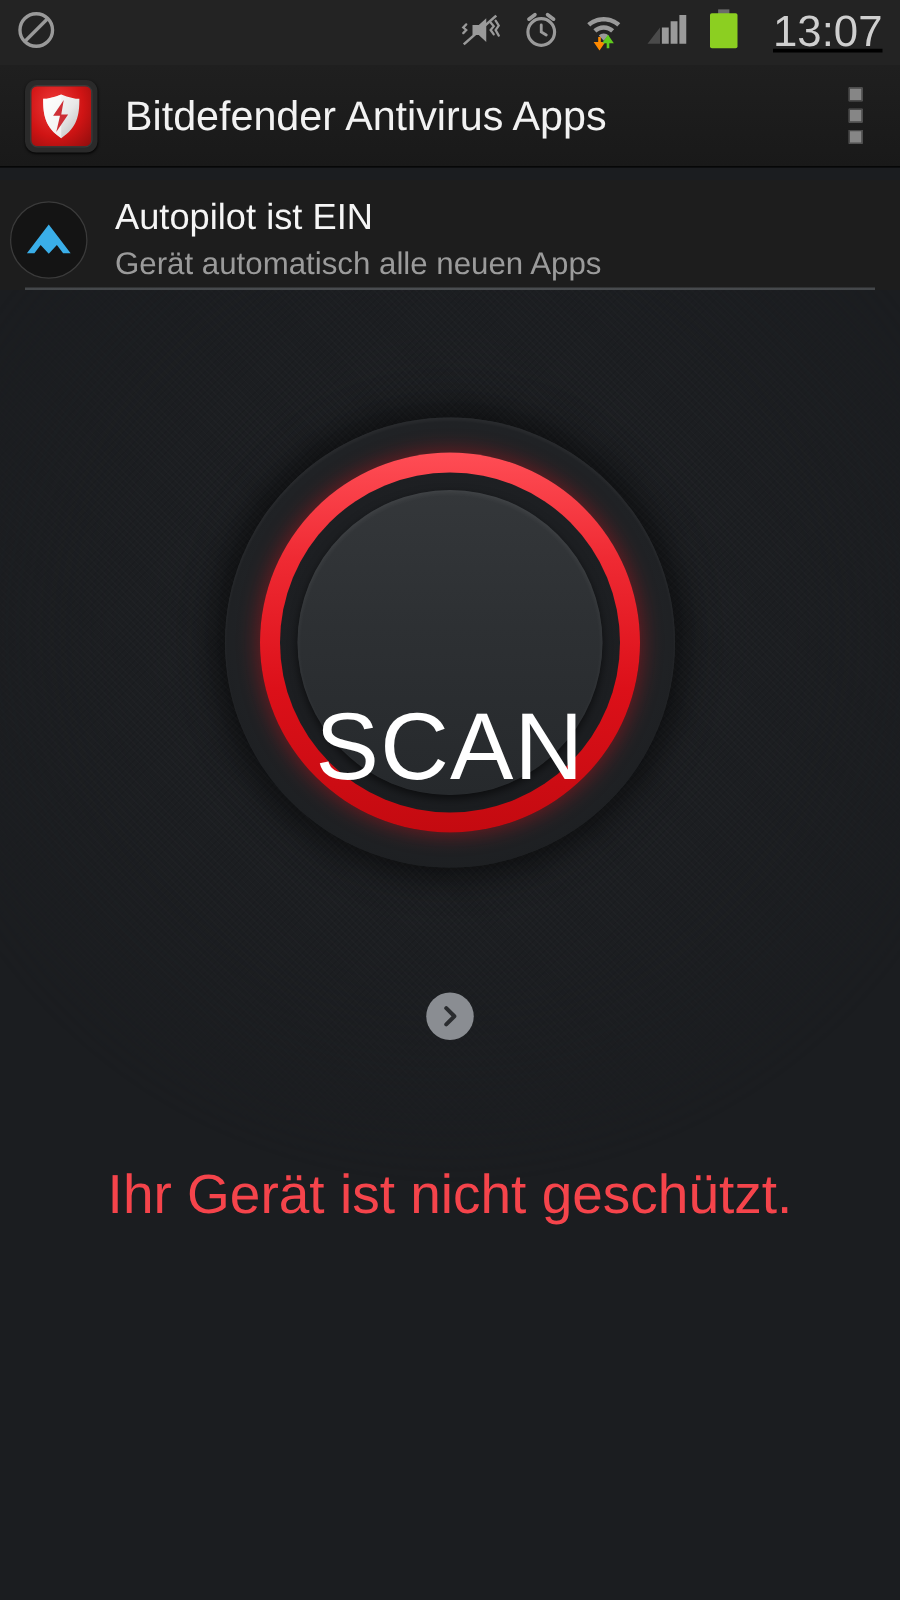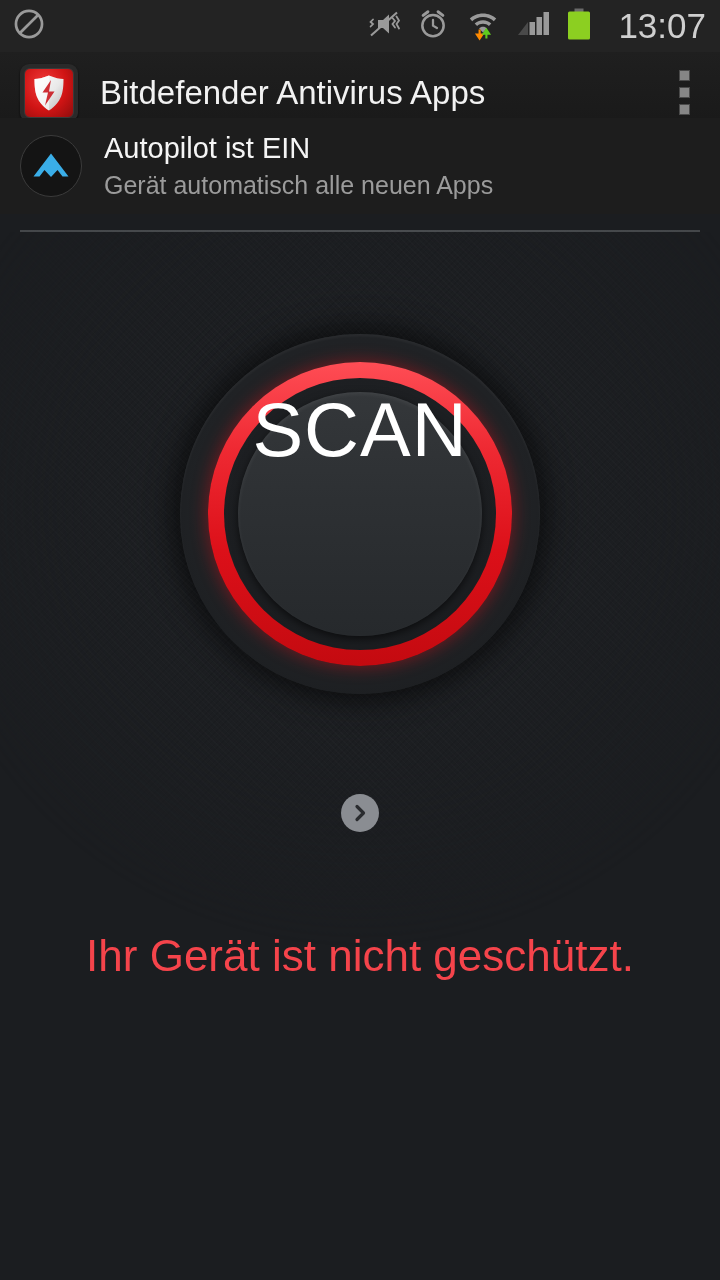--- a/index.html
+++ b/index.html
@@ -37,20 +37,21 @@
   }
   #status-left {
     display: flex;
     align-items: center;
   }
   #status-right {
     margin-left: auto;
     display: flex;
     align-items: center;
     gap: 17px;
+    text-decoration: underline;
   }
   .sb-icon { display: block; }
   #status-clock {
     color: #cfcfcf;
     font-size: 35px;
     letter-spacing: 0px;
     margin-left: 10px;
     font-weight: 400;
     line-height: 1;
     position: relative;
@@ -116,28 +117,28 @@
     width: 9px;
     height: 9px;
     background: #868686;
     border: 1px solid #4a4a4a;
     box-sizing: content-box;
   }
 
   
   #autopilot-row {
     position: absolute;
-    left: 0; top: 118px;
+    left: 0; top: 144px;
     width: 720px;
     height: 96px;
     background: #1d1d1d;
     display: flex;
     align-items: center;
     box-sizing: border-box;
-    padding: 0 20px;
+    padding: 0 8px;
   }
   #autopilot-icon {
     width: 62px;
     height: 62px;
     border-radius: 50%;
     background: #141414;
     border: 1px solid #3b3b3b;
     box-sizing: border-box;
     display: flex;
     align-items: center;
@@ -233,21 +234,21 @@
     position: absolute;
     left: 58px; top: 58px;
     width: 244px;
     height: 244px;
     border-radius: 50%;
     background: linear-gradient(to bottom, #34373a 0%, #2d3033 45%, #26292c 100%);
     box-shadow:
       inset 0 2px 4px rgba(255,255,255,.07),
       0 3px 8px rgba(0,0,0,.6);
     display: flex;
-    align-items: flex-start;
+    align-items: flex-end;
     justify-content: center;
   }
   #scan-label {
     color: #ffffff;
     font-size: 76px;
     font-weight: 400;
     letter-spacing: 1px;
     line-height: 1;
     user-select: none;
   }

